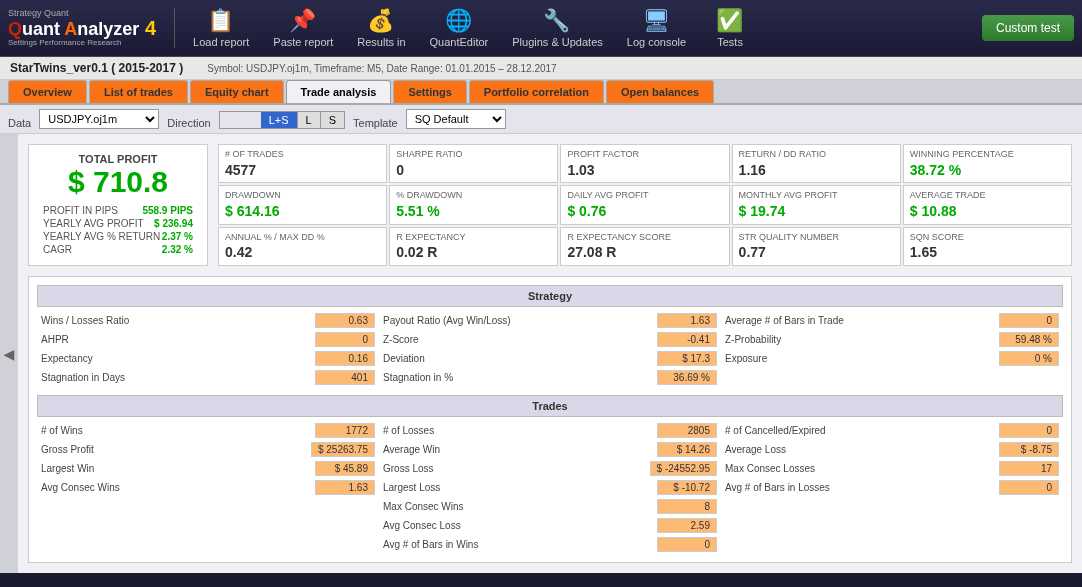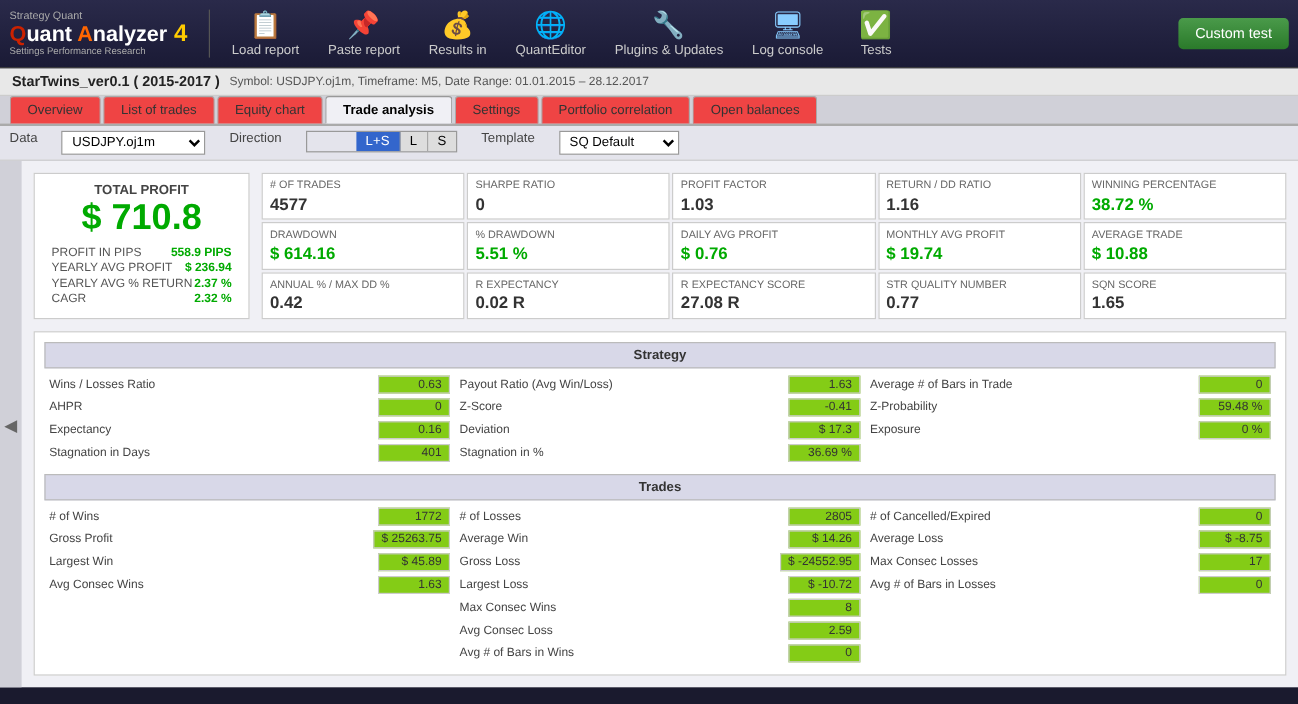--- a/index.html
+++ b/index.html
@@ -62,60 +62,61 @@
       min-width: auto;
     }
     .tb-separator { width: 1px; background: #555; height: 40px; margin: 0 4px; }
 
     
     .info-bar {
       background: #e8e8e8;
       padding: 4px 10px;
       display: flex;
       align-items: center;
-      gap: 8px;
+      gap: 24px;
       font-size: 11px;
       border-bottom: 1px solid #ccc;
     }
     .info-bar .strategy-name { font-weight: bold; color: #222; font-size: 12px; }
     .info-bar .meta { color: #555; font-size: 10px; }
 
     
     .tab-bar {
       background: #d0d0d8;
       display: flex;
       align-items: flex-end;
       padding: 0 8px;
       border-bottom: 2px solid #aaa;
     }
     .tab {
       padding: 5px 14px;
       cursor: pointer;
       font-size: 11px;
-      background: #ef4444;
+      background: #f97316;
       border: 1px solid #aaa;
       border-bottom: none;
       margin-right: 2px;
       border-radius: 3px 3px 0 0;
       color: #333;
+      font-weight: bold;
     }
     .tab.active {
       background: #f0f0f5;
       font-weight: bold;
       color: #000;
       border-color: #999;
     }
 
     
     .filter-bar {
       background: #e4e4ec;
       display: flex;
-      align-items: flex-start;
+      align-items: flex-end;
       padding: 4px 8px;
-      gap: 20px;
+      gap: 8px;
       border-bottom: 1px solid #ccc;
     }
     .filter-label { font-size: 11px; color: #444; }
     .filter-select {
       font-size: 11px;
       padding: 2px 4px;
       border: 1px solid #999;
       background: white;
       min-width: 120px;
     }
@@ -224,21 +225,21 @@
     }
     .stat-row {
       display: flex;
       justify-content: space-between;
       align-items: center;
       font-size: 10px;
       padding: 2px 4px;
     }
     .stat-row-label { color: #444; }
     .stat-row-value {
-      background: #84cc16;
+      background: #fdba74;
       padding: 1px 6px;
       min-width: 60px;
       text-align: right;
       color: #333;
       border: 1px solid #ccc;
     }
 
     .section-header {
       background: #d8d8e8;
       text-align: center;

